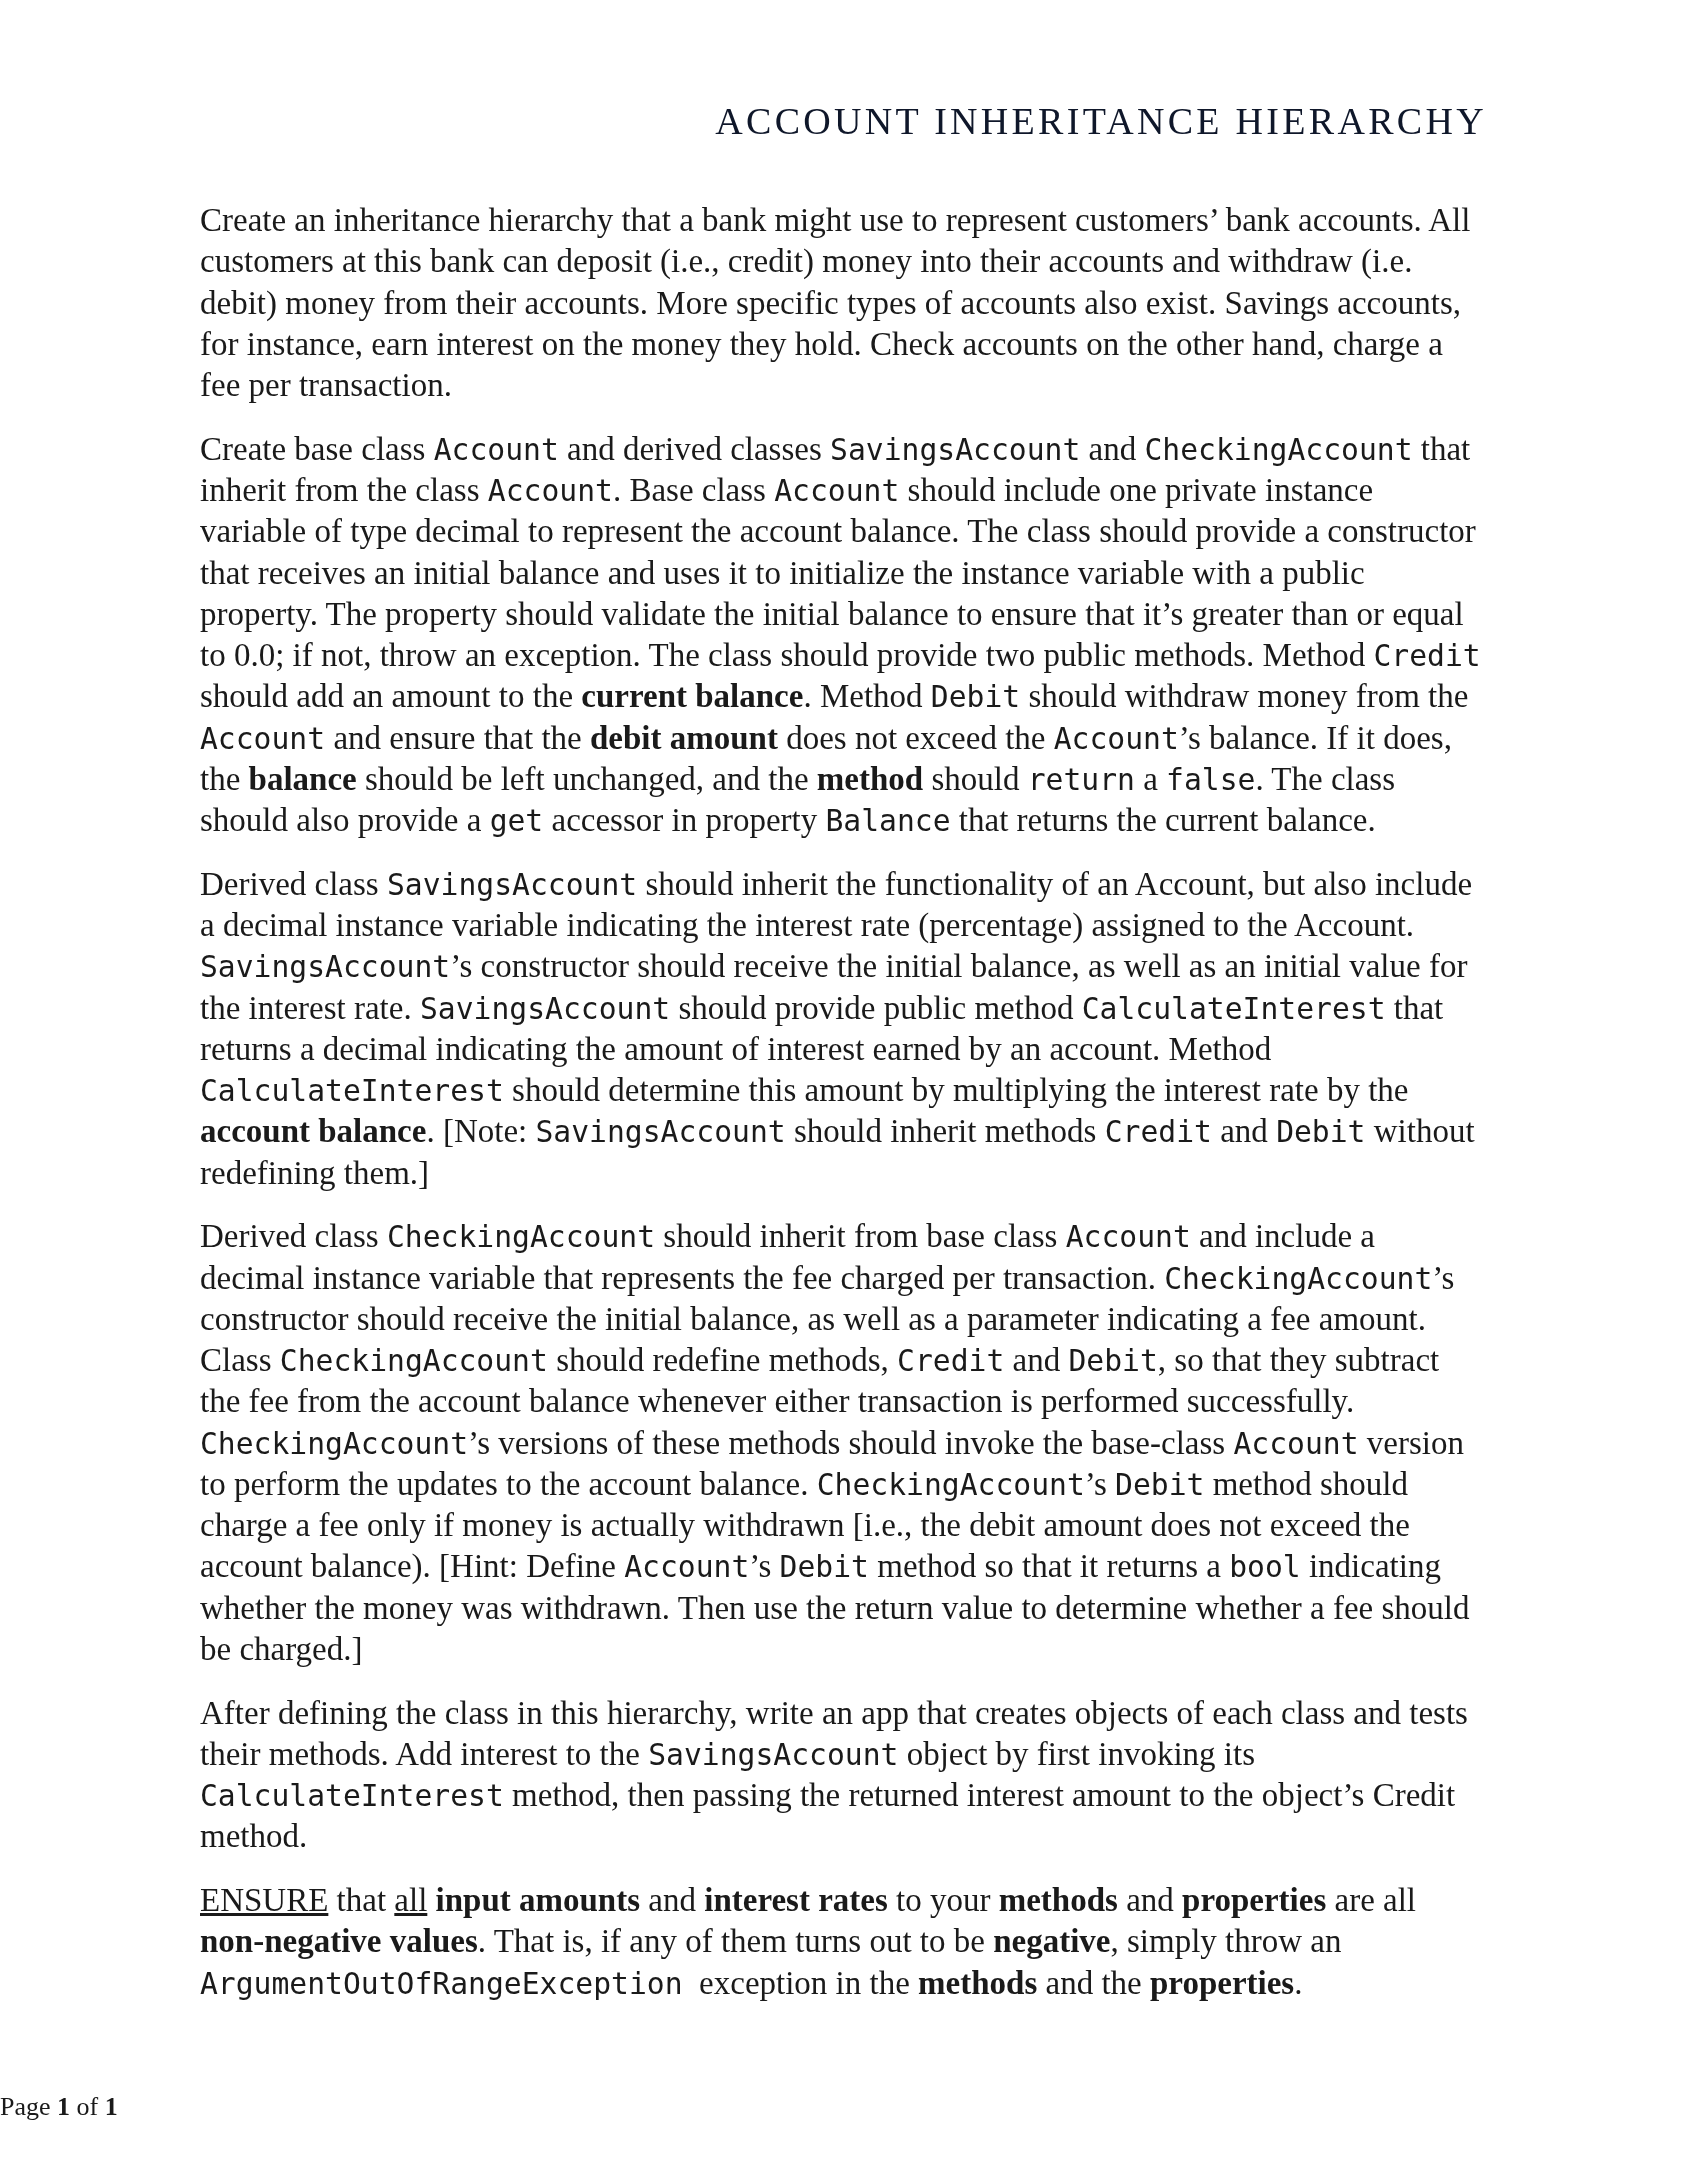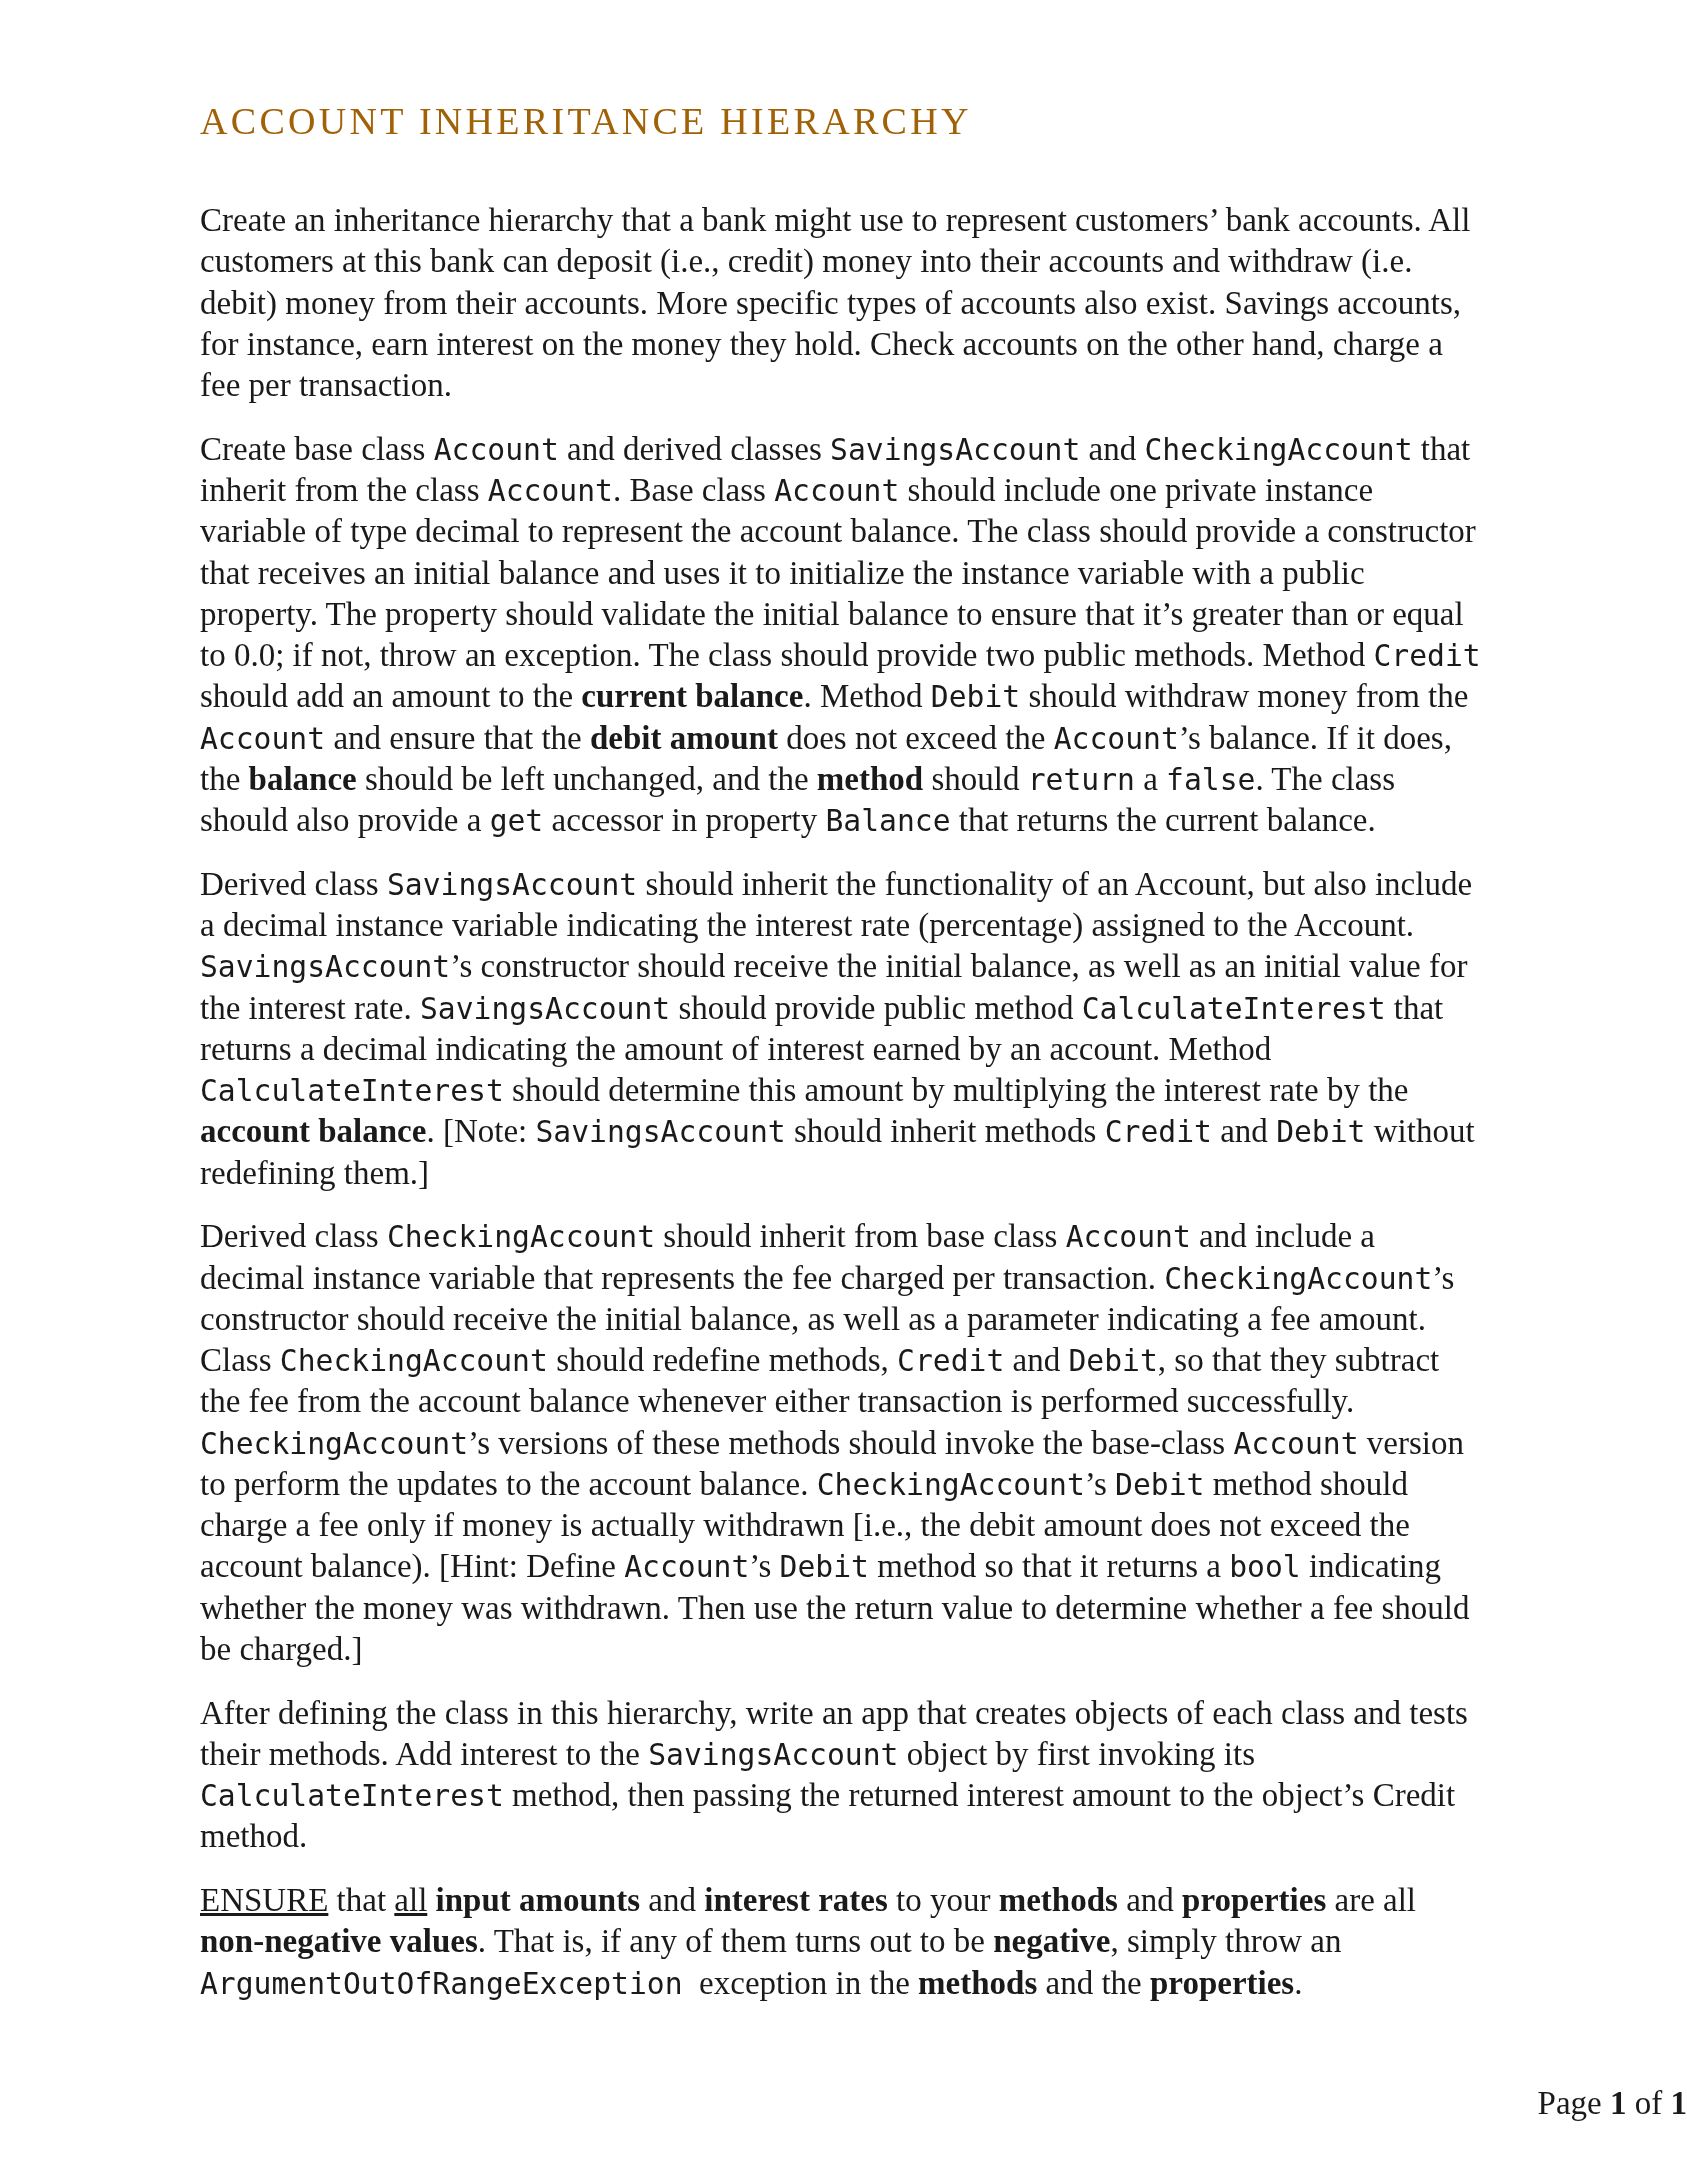--- a/index.html
+++ b/index.html
@@ -16,37 +16,37 @@
     padding: 99px 200px 0 200px;
     font-family: "Liberation Serif", serif;
     font-size: 33px;
     color: #1a1a1a;
   }
   .title {
     font-family: "Liberation Serif", serif;
     font-weight: 400;
     font-size: 38px;
     letter-spacing: 3.3px;
-    text-align: left;
-    color: #a16207;
+    text-align: right;
+    color: #0f172a;
     margin: 0 0 57px 0;
   }
   .doc-body { }
   .para {
     margin: 0 0 22.5px 0;
     line-height: 1.25;
     text-align: left;
   }
   .footer {
     position: absolute;
     left: 0;
     right: 0;
     bottom: 61px;
-    text-align: right;
-    font-size: 33px;
+    text-align: left;
+    font-size: 26px;
     color: #1a1a1a;
   }
   
   .r-n { }
   .r-b  { font-weight: 700; }
   .r-i  { }
   .r-bi { font-weight: 700; }
   .r-bu { font-weight: 400; text-decoration: underline; }
   .r-c  {
     font-family: "DejaVu Sans Mono", "Liberation Mono", monospace;

